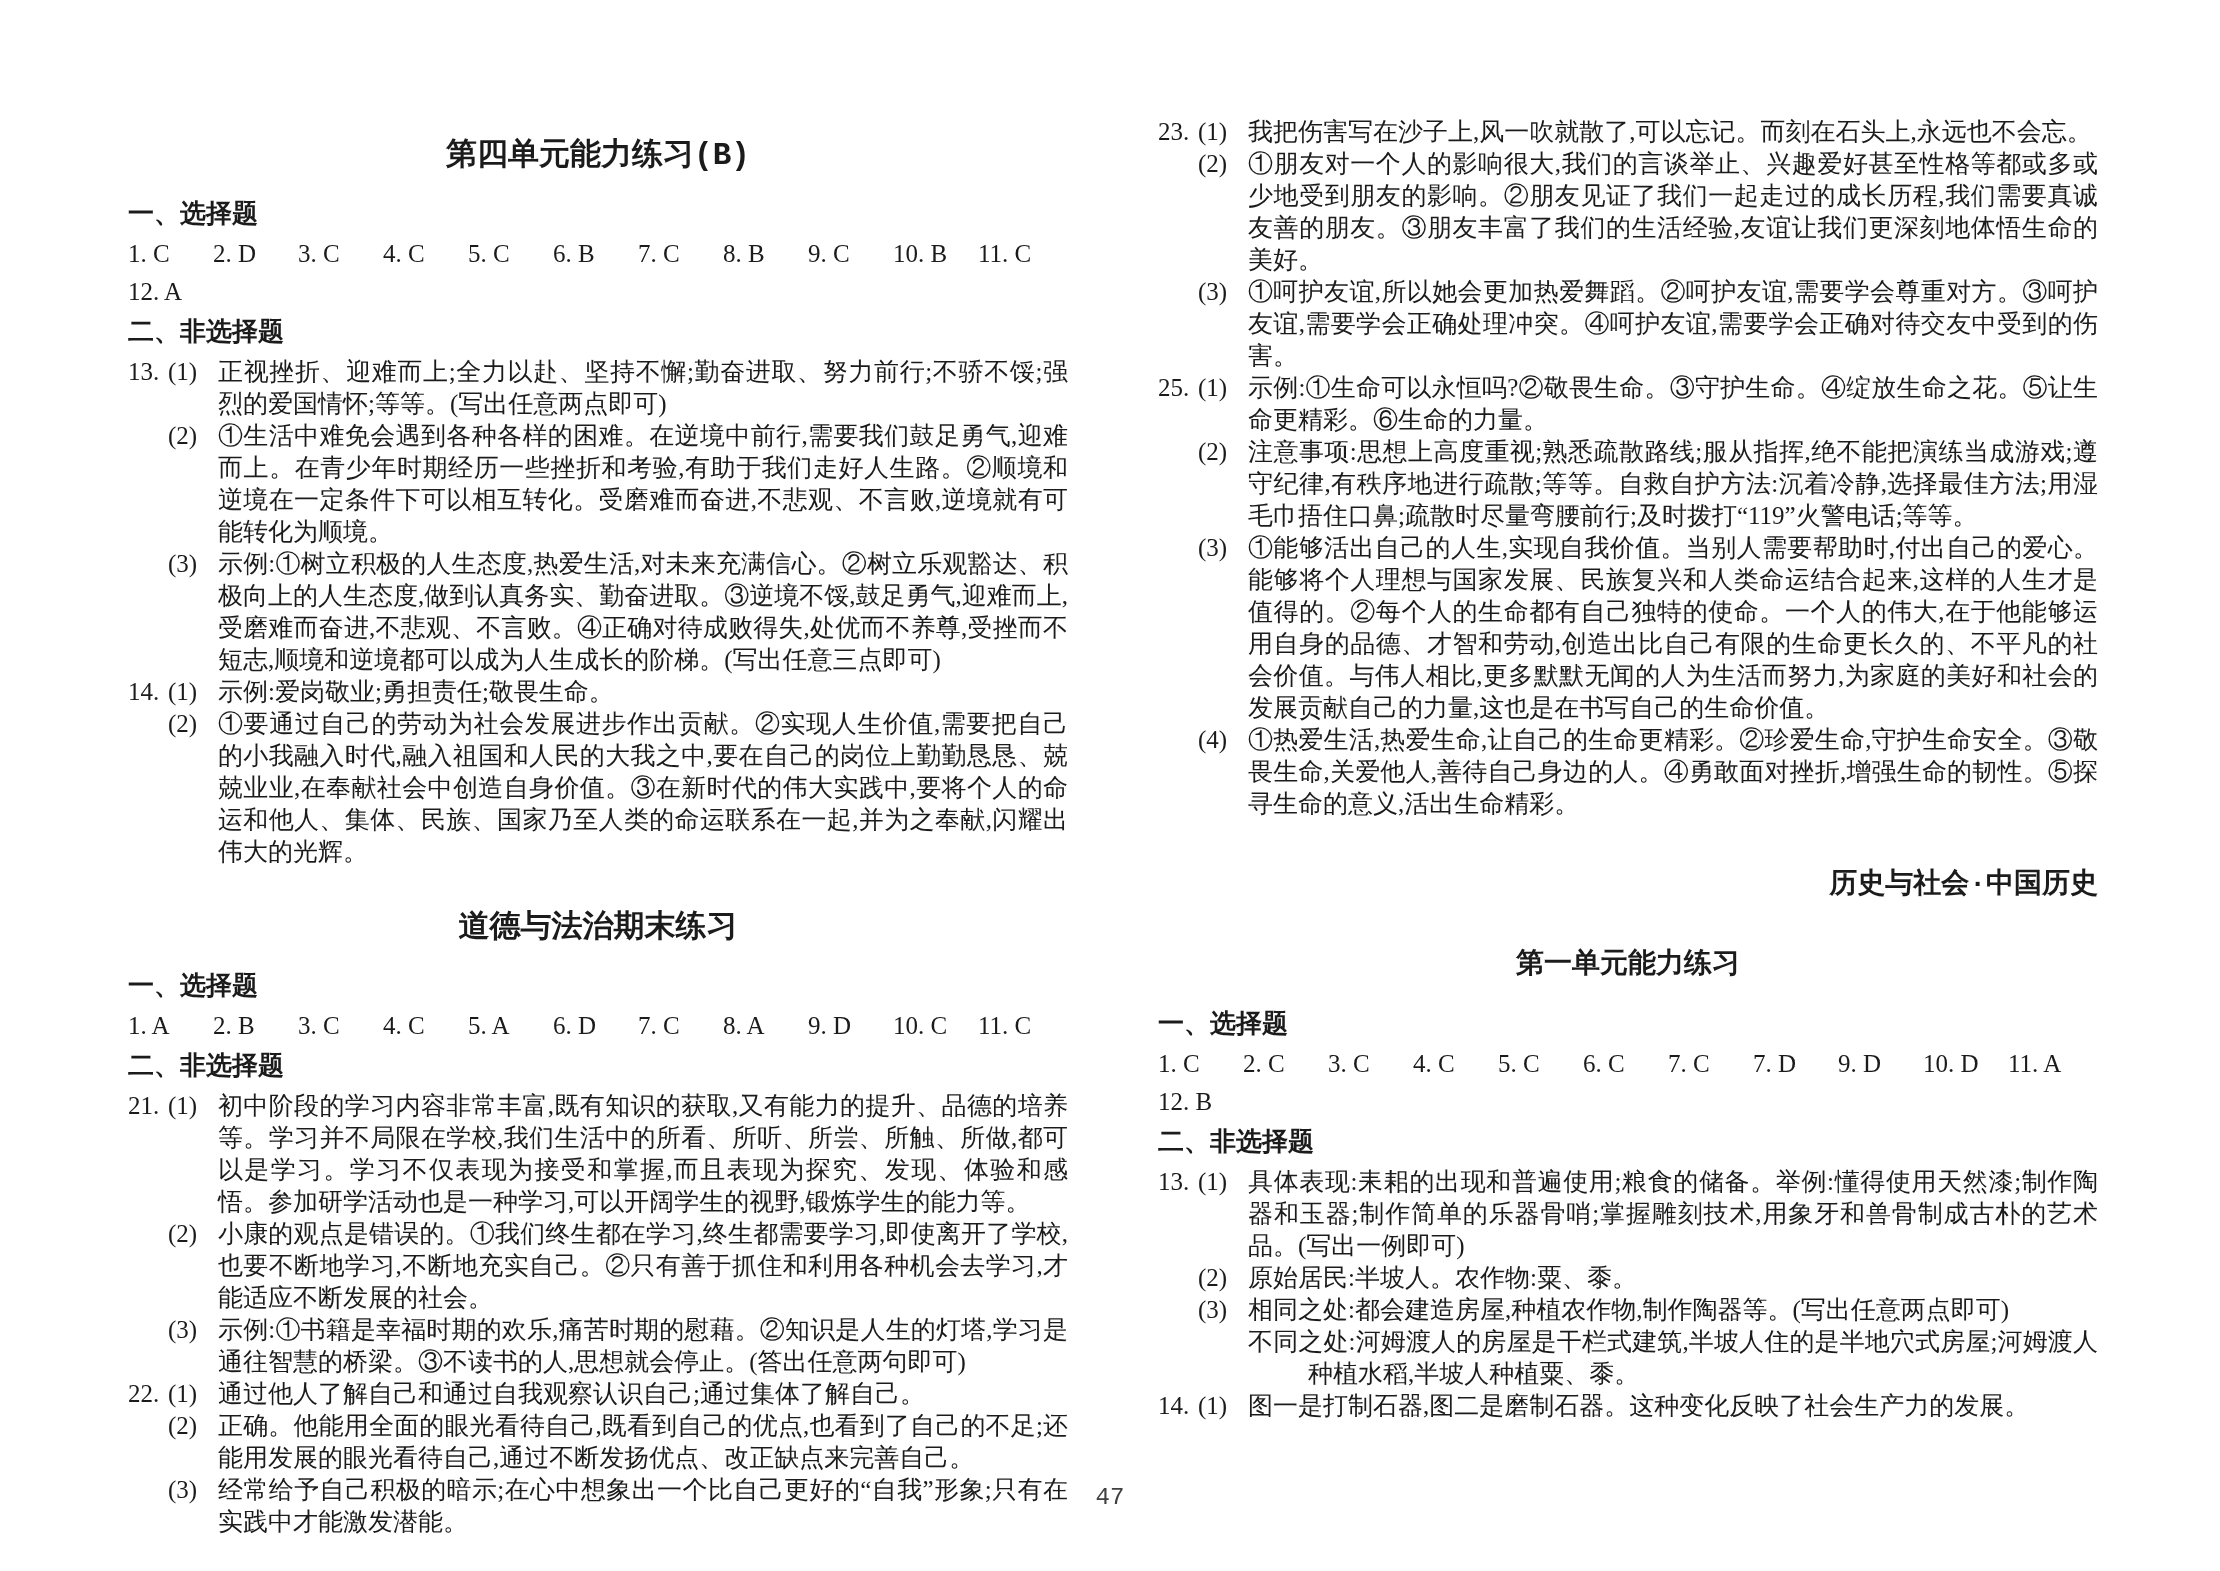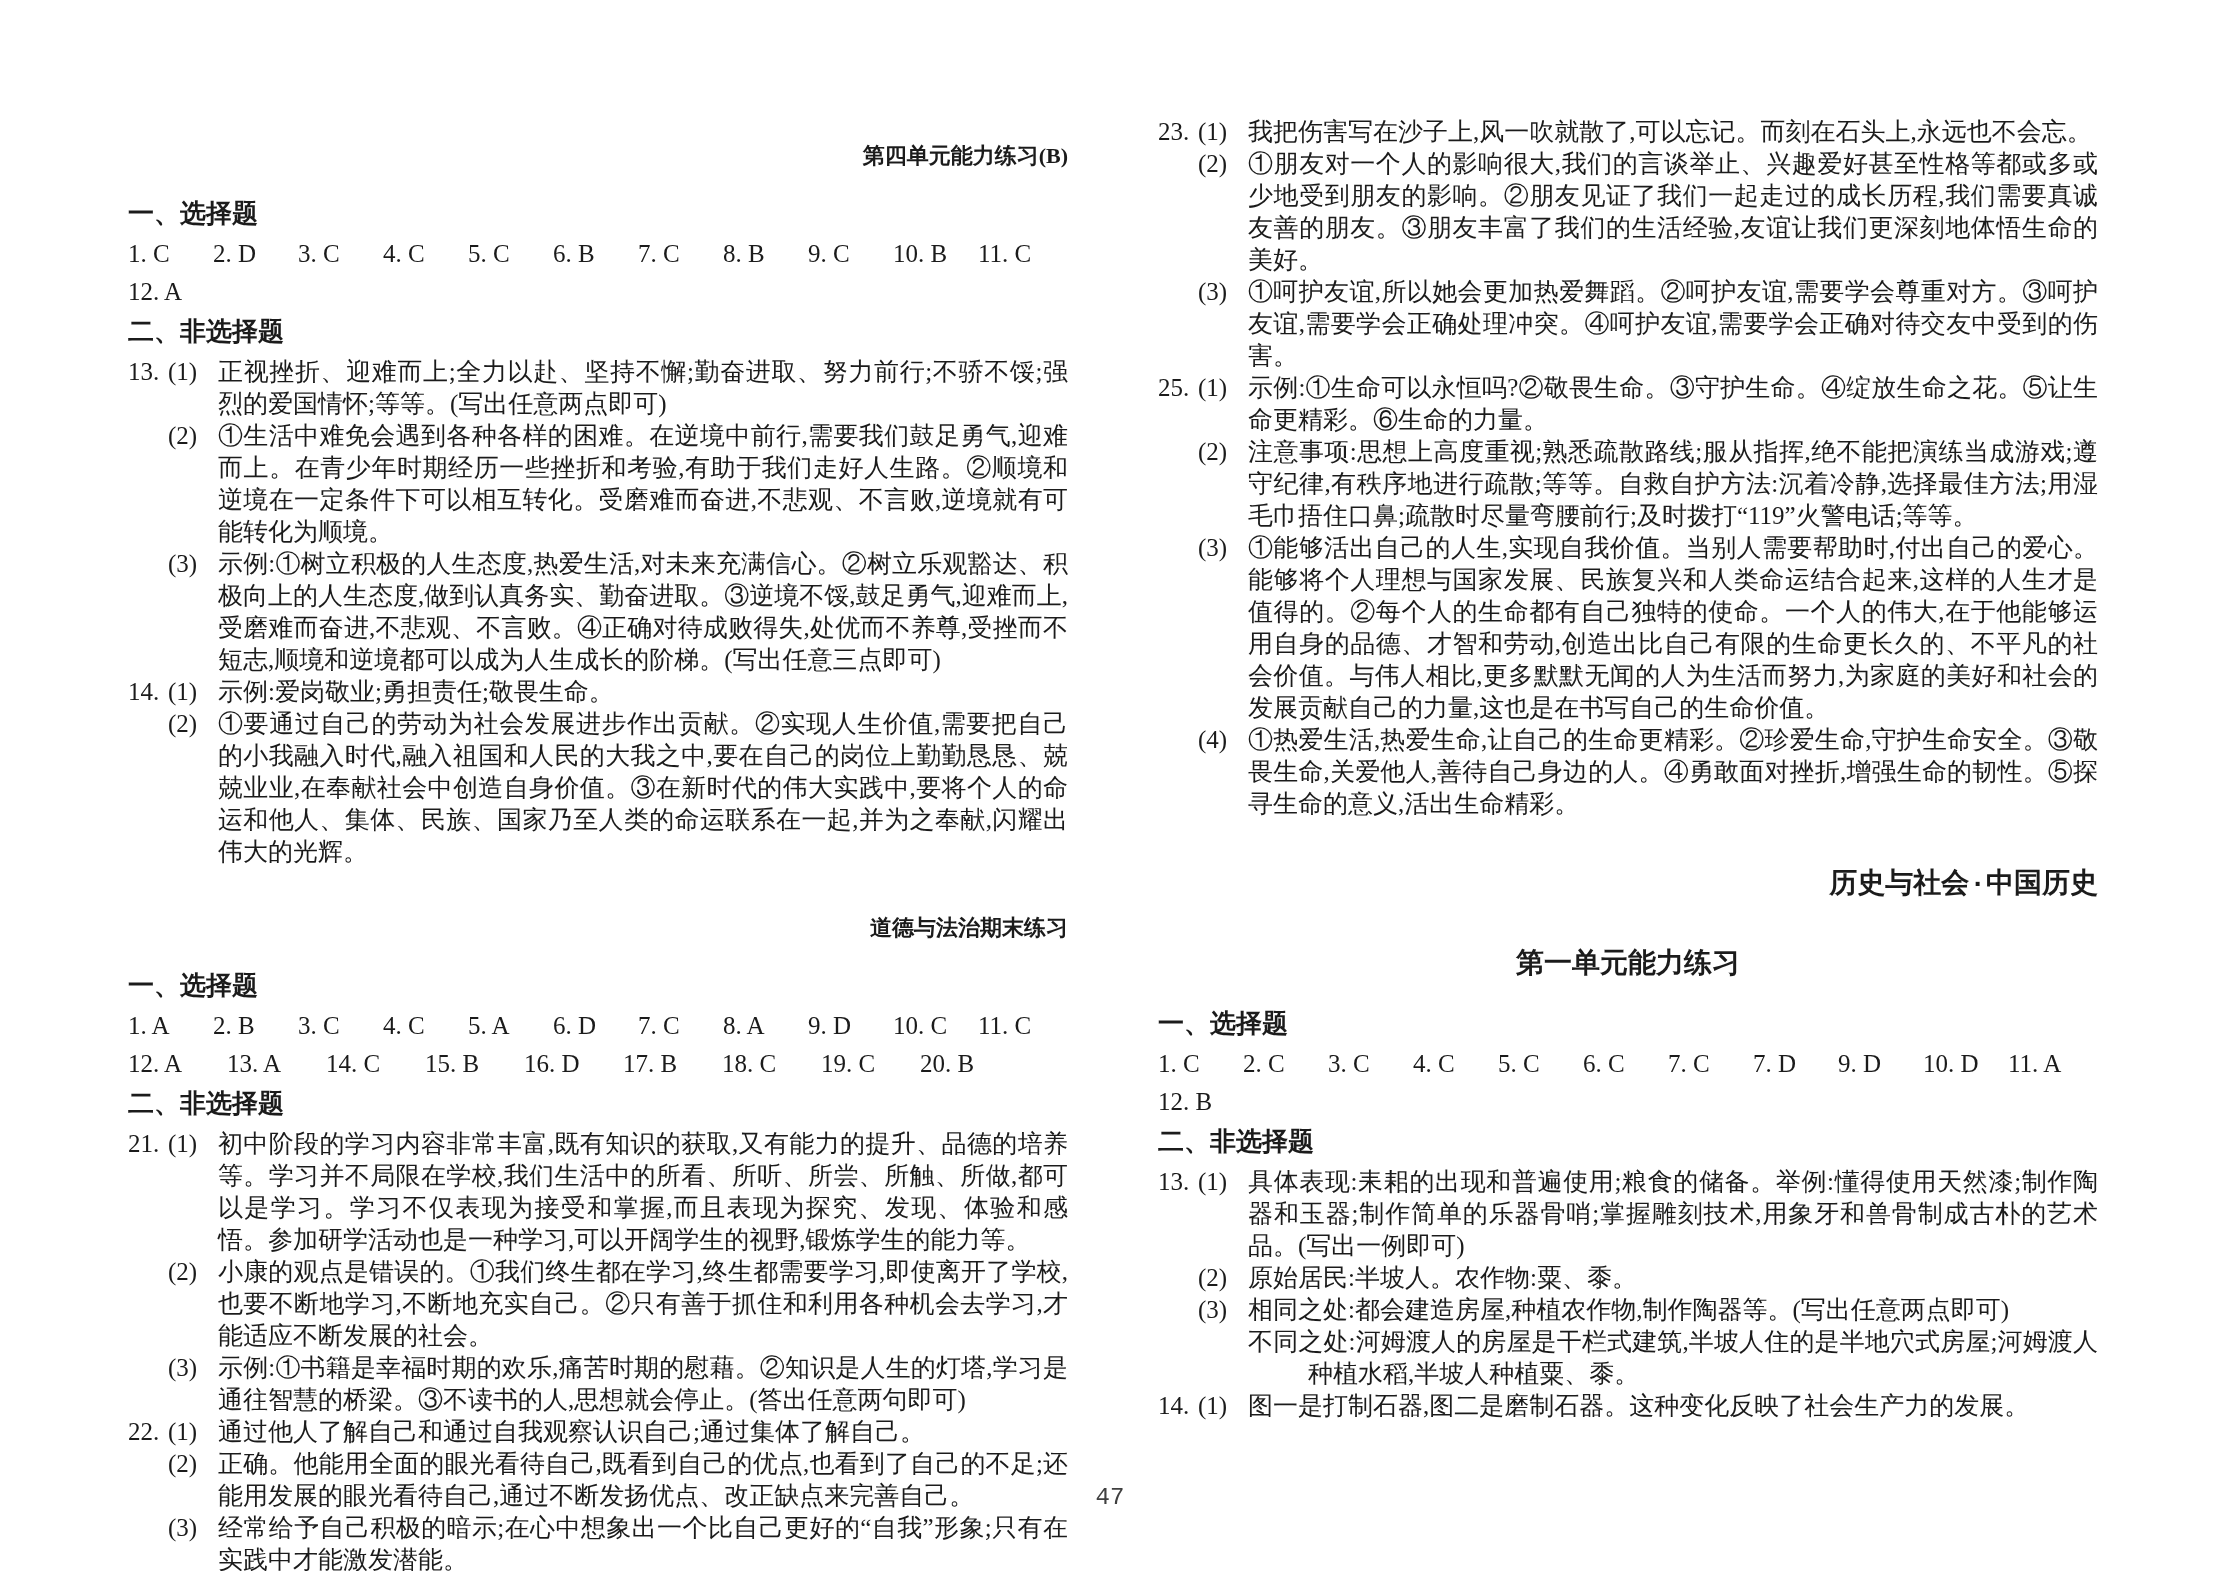--- a/index.html
+++ b/index.html
@@ -11,24 +11,24 @@
     font-family:"Liberation Serif","DejaVu Serif",serif;
     font-size:25px;
     line-height:32px;
     overflow:hidden;
   }
   .col { position:absolute; width:940px; }
   .col-left  { left:128px; top:136px; }
   .col-right { left:1158px; top:116px; }
 
   .sec-title {
-    text-align:right;
-    font-family:Liberation Serif, serif;
-    font-weight:700;
-    font-size:22px;
+    text-align:center;
+    font-family:Liberation Mono, monospace;
+    font-weight:700;
+    font-size:31px;
     line-height:40px;
     margin:0 0 20px 0;
   }
   .book-title {
     text-align:right;
     font-family:Liberation Mono, monospace;
     font-weight:700;
     font-size:28px;
     line-height:50px;
     margin:40px 0 34px 0;
@@ -111,21 +111,20 @@
     <div class="qrow">
       <span class="qnum"></span>
       <span class="qsub">(2)</span>
       <div class="qtext">①要通过自己的劳动为社会发展进步作出贡献。②实现人生价值,需要把自己的小我融入时代,融入祖国和人民的大我之中,要在自己的岗位上勤勤恳恳、兢兢业业,在奉献社会中创造自身价值。③在新时代的伟大实践中,要将个人的命运和他人、集体、民族、国家乃至人类的命运联系在一起,并为之奉献,闪耀出伟大的光辉。</div>
     </div>
 
     <div class="sec-title mt">道德与法治期末练习</div>
 
     <div class="h-sec">一、选择题</div>
     <div class="ansrow"><span class="ans">1. A</span><span class="ans">2. B</span><span class="ans">3. C</span><span class="ans">4. C</span><span class="ans">5. A</span><span class="ans">6. D</span><span class="ans">7. C</span><span class="ans">8. A</span><span class="ans">9. D</span><span class="ans">10. C</span><span class="ans">11. C</span></div>
-    <div class="ansrow wide"><span class="ans">12. A</span><span class="ans">13. A</span><span class="ans">14. C</span><span class="ans">15. B</span><span class="ans">16. D</span><span class="ans">17. B</span><span class="ans">18. C</span><span class="ans">19. C</span><span class="ans">20. B</span></div>
 
     <div class="h-sec">二、非选择题</div>
 
     <div class="qrow">
       <span class="qnum">21.</span>
       <span class="qsub">(1)</span>
       <div class="qtext">初中阶段的学习内容非常丰富,既有知识的获取,又有能力的提升、品德的培养等。学习并不局限在学校,我们生活中的所看、所听、所尝、所触、所做,都可以是学习。学习不仅表现为接受和掌握,而且表现为探究、发现、体验和感悟。参加研学活动也是一种学习,可以开阔学生的视野,锻炼学生的能力等。</div>
     </div>
     <div class="qrow">
       <span class="qnum"></span>

